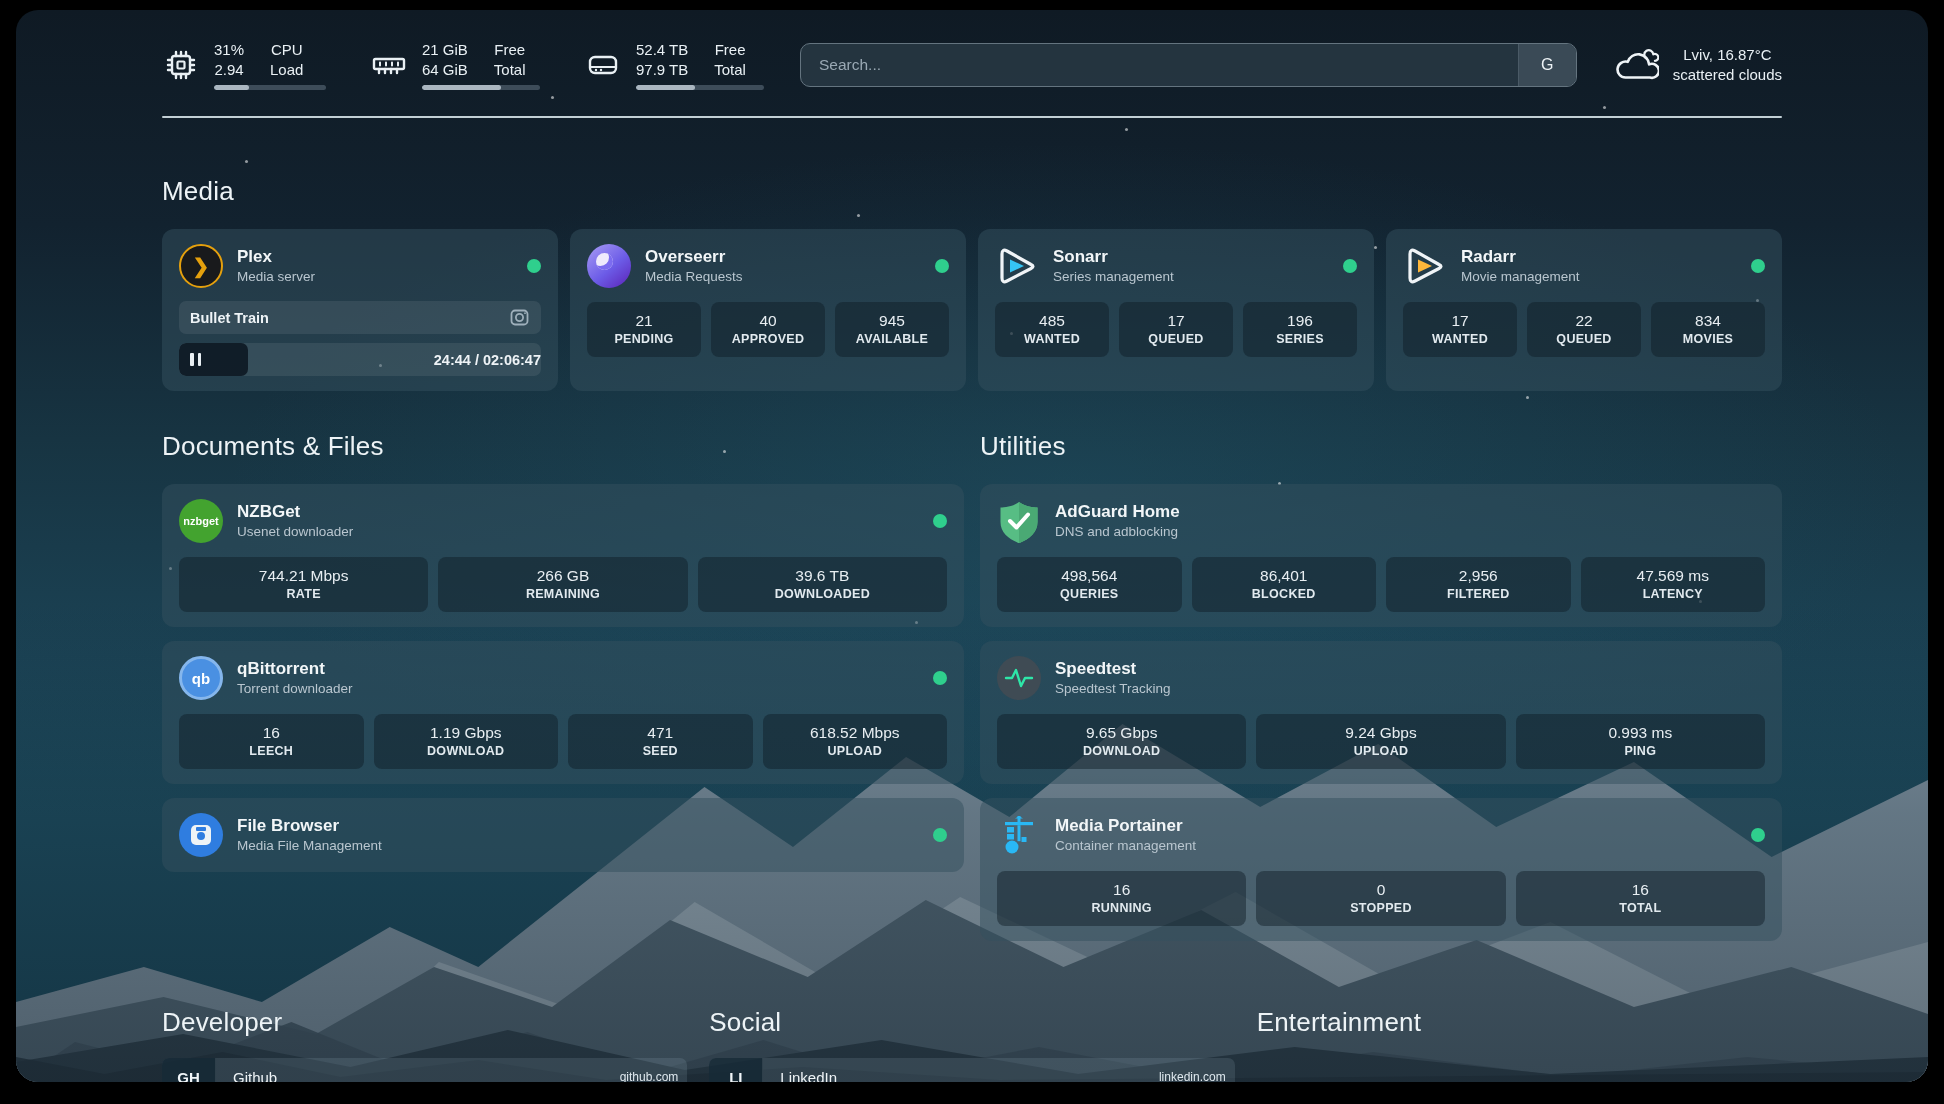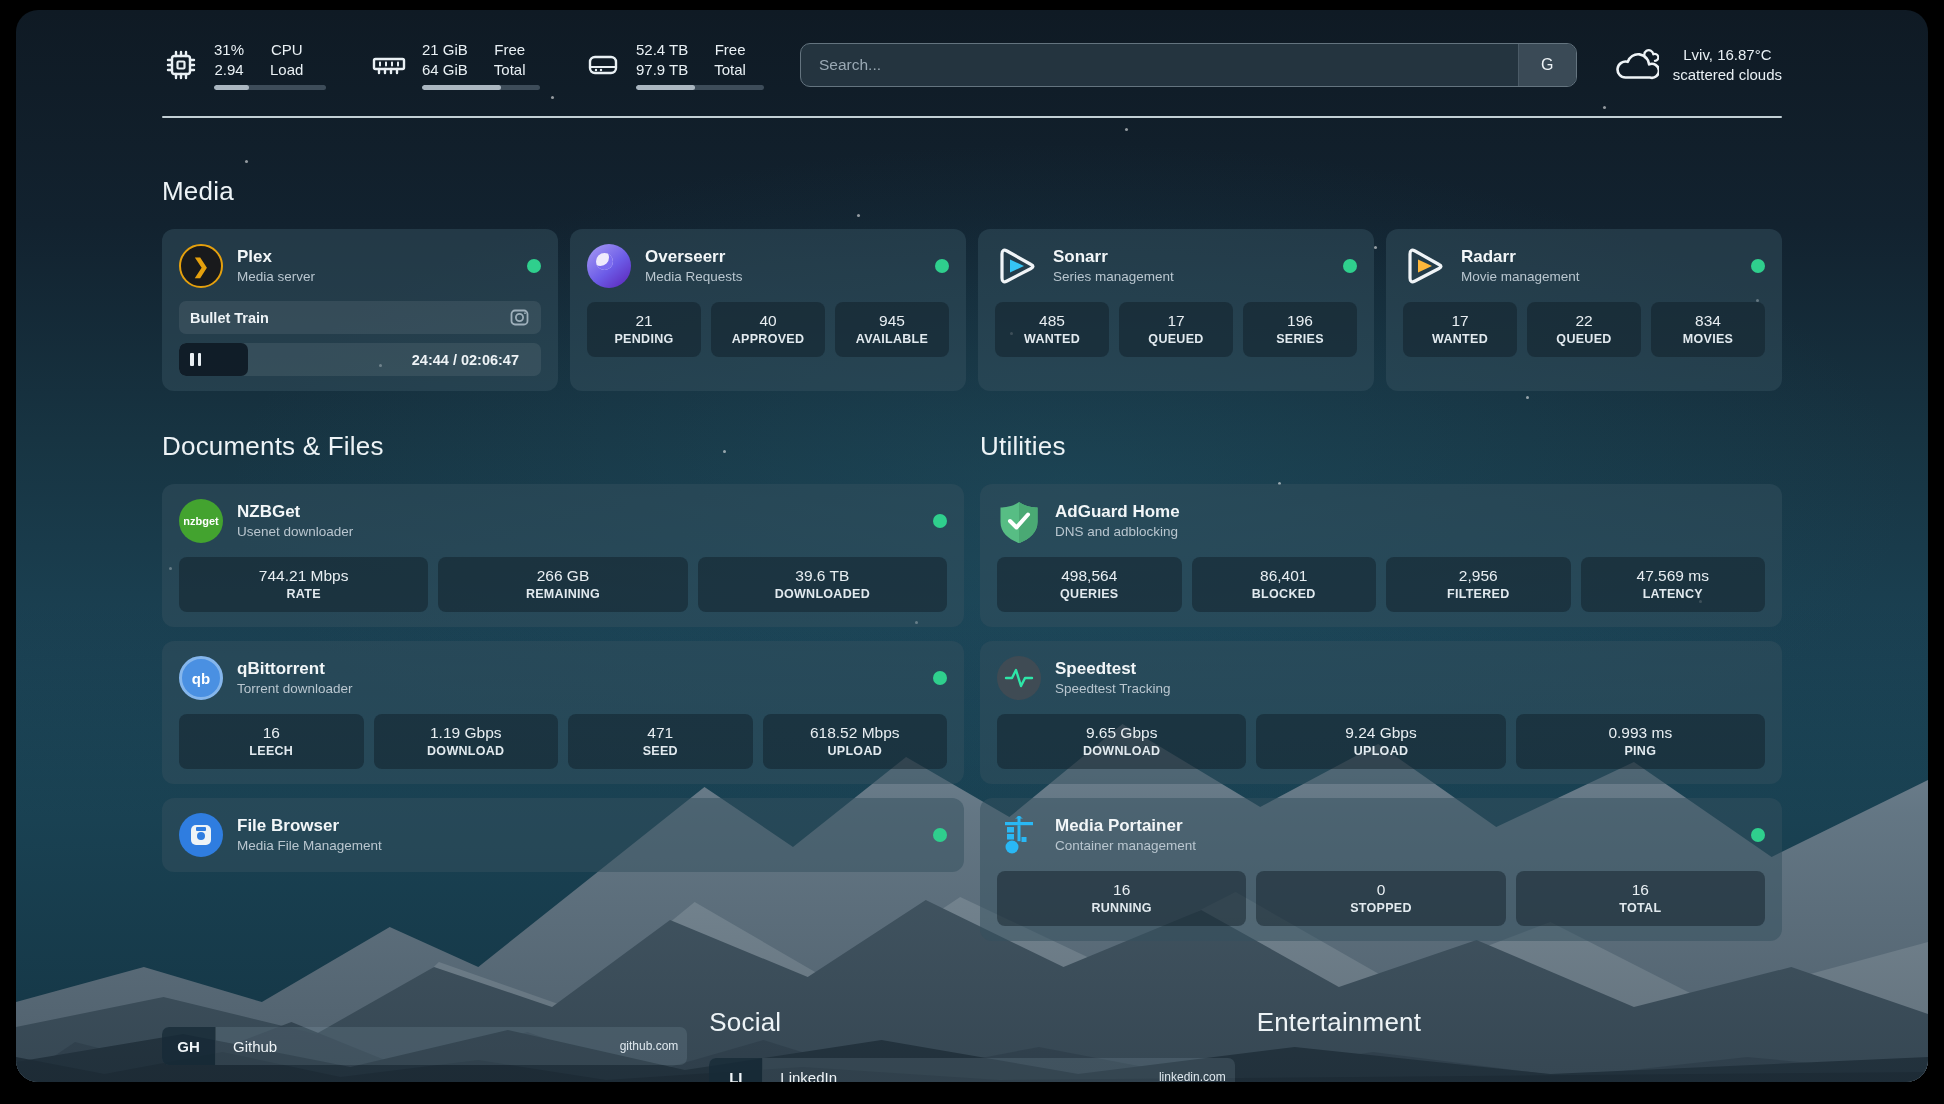--- a/index.html
+++ b/index.html
@@ -77,21 +77,21 @@
   .ic-filebrowser { background:#2f7de0; }
 
   
   .np-row { margin-top:13px; height:33px; display:flex; align-items:center; background:rgba(255,255,255,0.08); border-radius:7px; padding:0 11px; }
   .np-title { font-size:14.5px; font-weight:600; color:#eef3f6; }
   .np-cam { margin-left:auto; display:flex; }
   .pg-row { margin-top:9px; height:33px; position:relative; background:rgba(255,255,255,0.08); border-radius:7px; overflow:hidden; display:flex; align-items:center; }
   .pg-fill { position:absolute; left:0; top:0; bottom:0; background:rgba(7,15,25,0.78); border-radius:7px; }
   .pg-pause { position:relative; z-index:1; margin-left:11px; display:flex; gap:4px; cursor:pointer; }
   .pg-pause i { width:3.5px; height:13px; background:#e9f0f4; border-radius:1px; }
-  .pg-time { position:absolute; right:22px; font-size:14.5px; font-weight:600; color:#eef3f6; z-index:1; }
+  .pg-time { position:absolute; right:0; font-size:14.5px; font-weight:600; color:#eef3f6; z-index:1; }
 
   
   .bookmarks { margin-top:66px; display:grid; grid-template-columns:repeat(3,1fr); gap:22px; align-items:start; }
   .bm-rows { margin-top:20px; display:flex; flex-direction:column; gap:13px; }
   .bm-row { display:flex; align-items:center; height:38px; border-radius:7px; overflow:hidden; background:rgba(173,200,214,0.14); cursor:pointer; text-decoration:none; }
   .bm-abbr { width:54px; align-self:stretch; display:flex; align-items:center; justify-content:center; background:rgba(14,33,46,0.72); color:#f0f5f8; font-size:15px; font-weight:600; border-right:1px solid rgba(255,255,255,0.10); }
   .bm-name { padding-left:17px; font-size:15px; color:#eef3f6; }
   .bm-url { margin-left:auto; padding-right:9px; font-size:12px; color:#dfe8ee; }
 
   svg.glyph { display:block; }
@@ -535,20 +535,21 @@
             </div>
           </div>
 
         </div>
       </div>
     </div>
 
     <div class="bookmarks">
 
       <div>
+        <div class="section-heading">Developer</div>
         <div class="bm-rows">
           <a class="bm-row">
             <span class="bm-abbr">GH</span>
             <span class="bm-name">Github</span>
             <span class="bm-url">github.com</span>
           </a>
 
         </div>
       </div>
 

